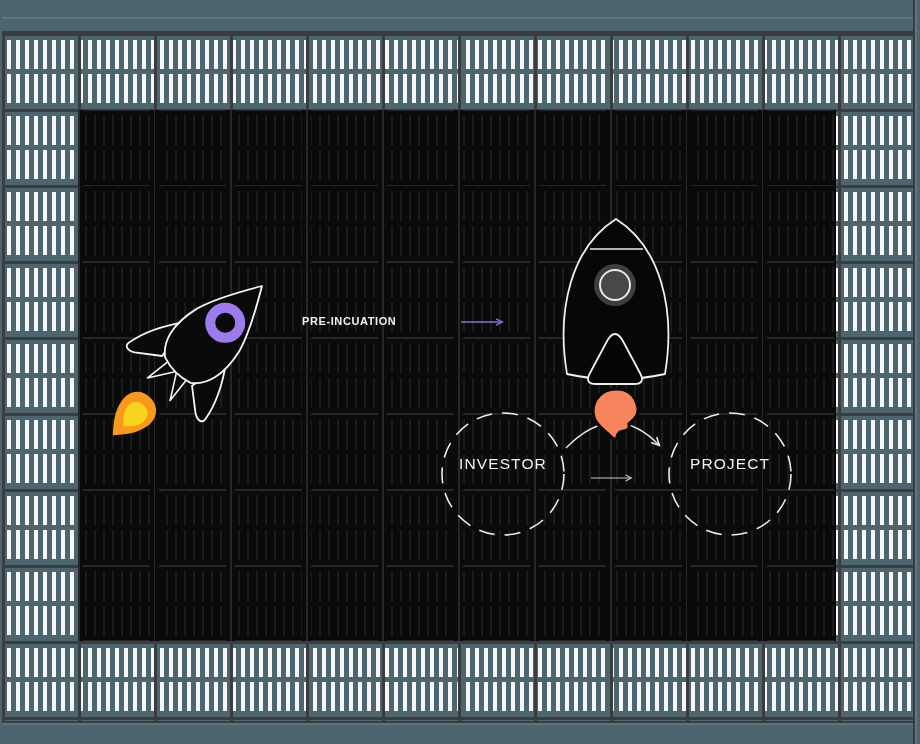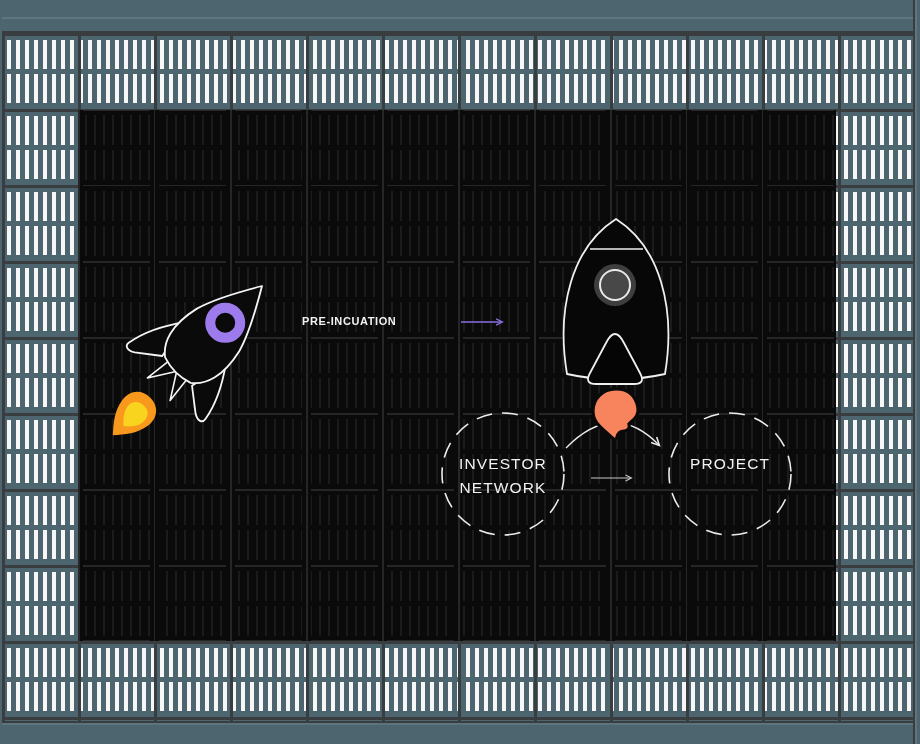--- a/index.html
+++ b/index.html
@@ -107,21 +107,20 @@
       <circle cx="503" cy="474" r="61" fill="none" stroke="#ececec" stroke-width="1.6" stroke-dasharray="16 10"></circle>
       <circle cx="730" cy="474" r="61" fill="none" stroke="#ececec" stroke-width="1.6" stroke-dasharray="16 10"></circle>
 
       <line x1="591" y1="478" x2="631" y2="478" stroke-width="1.2" marker-end="url(#ah-gray)" stroke="#c8c8c8"></line>
     </svg>
 
     <div class="stage-label">PRE-INCUATION</div>
 
     <div class="node-label investor">
       <div>INVESTOR</div>
-      <div>NETWORK</div>
     </div>
 
     <div class="node-label project">
       <div>PROJECT</div>
     </div>
 
   </div>
 </div>
 
 </body></html>

